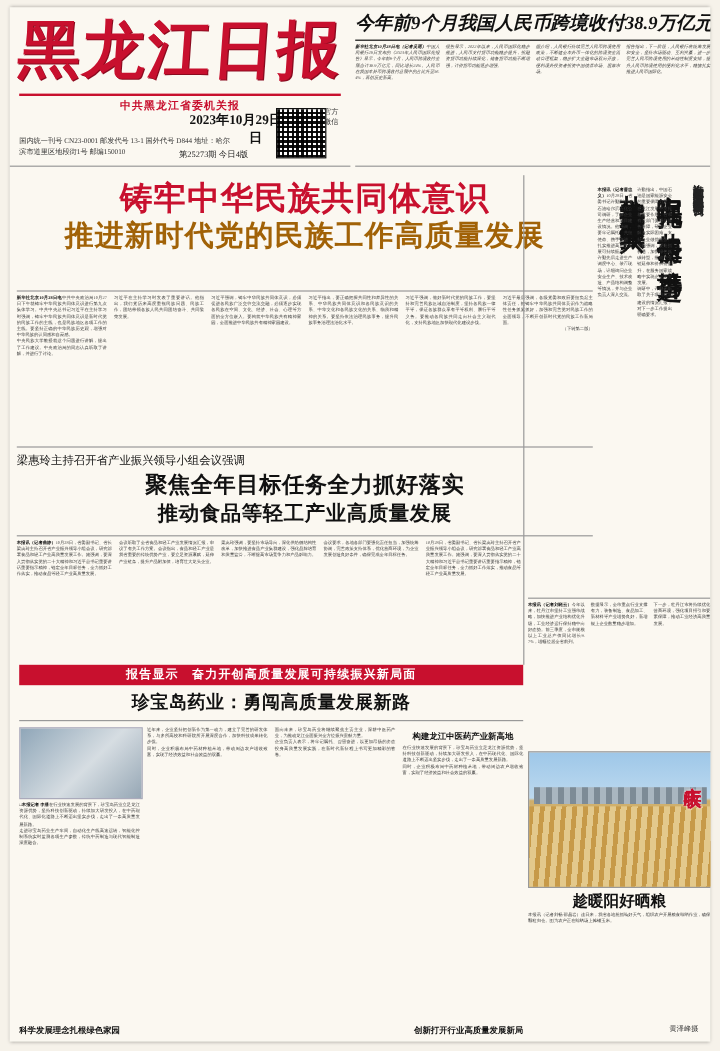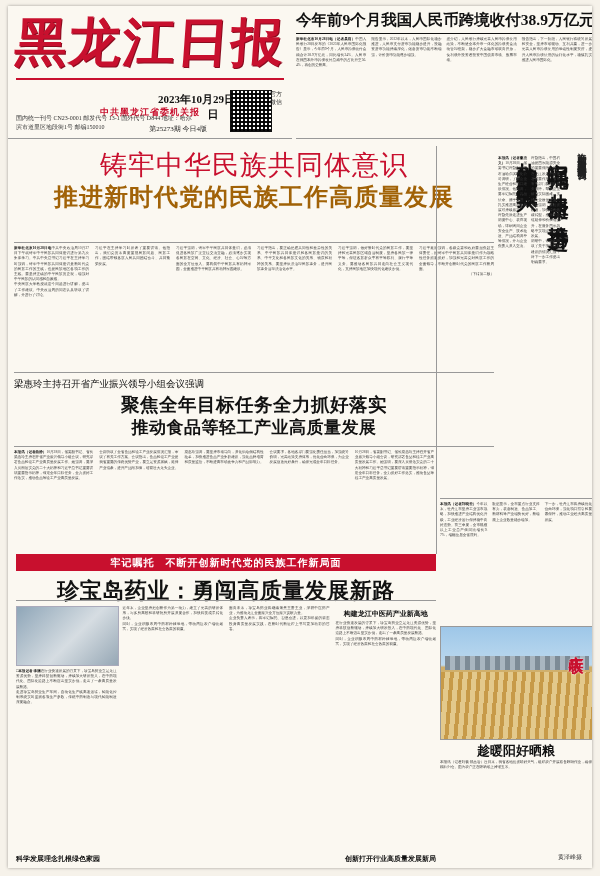--- a/index.html
+++ b/index.html
@@ -20,21 +20,21 @@
     position:absolute;left:6px;top:4px;width:272px;height:66px;
     color:#c8102e;font-family:"Liberation Serif",serif;font-weight:bold;
     font-size:52px;letter-spacing:2px;line-height:66px;text-align:center;
     white-space:nowrap;
     text-shadow:1px 1px 0 #8a0b1f;
     transform:skewX(-4deg);
   }
   .mh-redline{position:absolute;left:8px;top:72px;width:268px;height:2px;background:#c8102e;}
   .mh-sub{
     position:absolute;left:8px;top:76px;width:268px;text-align:center;
-    color:#c8102e;font-size:9px;font-weight:bold;letter-spacing:1px;margin-top:24px;
+    color:#c8102e;font-size:9px;font-weight:bold;letter-spacing:1px;
   }
   .mh-box{
     position:absolute;left:8px;top:89px;width:268px;height:16px;
     background:#c8102e;color:#fff;font-size:9px;font-weight:bold;
     text-align:center;line-height:16px;letter-spacing:3px;
   }
   .mh-meta{
     position:absolute;left:8px;top:108px;width:180px;
     font-size:6px;color:#333;line-height:9px;
   }
@@ -49,37 +49,37 @@
   .qr{
     position:absolute;left:222px;top:84px;width:40px;height:40px;
     background:
       repeating-linear-gradient(90deg,#111 0 2px,#fff 2px 4px),
       repeating-linear-gradient(0deg,#111 0 2px,#fff 2px 4px);
     background-blend-mode:multiply;border:1px solid #111;
   }
   .qr-cap{position:absolute;left:262px;top:84px;width:16px;font-size:6px;color:#333;line-height:8px;}
 
   
-  .topnews{position:absolute;left:288px;top:4px;width:296px;height:128px;}
+  .topnews{position:absolute;left:288px;top:4px;width:296px;height:128px;font-style:italic;}
   .topnews h1{
     margin:0;font-size:15.5px;font-weight:bold;color:#111;letter-spacing:0px;
     line-height:20px;white-space:nowrap;
   }
   .rule{border-top:1px solid #111;margin:3px 0;}
   .cols4{display:flex;gap:5px;}
   .col{flex:1;}
   .body-cn{
     font-size:3.6px;line-height:5.2px;color:#3a3a3a;text-align:justify;
     word-break:break-all;
   }
   .lead{font-weight:bold;color:#111;}
   
   .kicker{text-align:center;font-size:11px;color:#111;margin:0;}
   .h-main{
-    text-align:center;color:#c8102e;font-weight:normal;
+    text-align:center;color:#c8102e;font-weight:bold;
     font-size:27px;line-height:34px;letter-spacing:1px;margin:2px 0 0 0;
   }
   .h-main2{
     text-align:center;color:#a16207;font-weight:bold;
     font-size:24px;line-height:31px;letter-spacing:1px;margin:0;
   }
   
   .kicker2{text-align:left;font-size:9.5px;color:#111;margin:0;}
   .h-sec{
     text-align:center;color:#111;font-weight:bold;font-size:18.5px;
@@ -90,21 +90,21 @@
     line-height:22px;margin:0;letter-spacing:0.5px;
   }
   
   .redstrip{
     position:absolute;left:8px;top:548px;width:420px;height:17px;
     background:#c8102e;color:#fff;font-weight:bold;font-size:10px;
     text-align:center;line-height:17px;letter-spacing:1px;
   }
   .h-third{
     position:absolute;left:8px;top:570px;width:420px;text-align:center;
-    color:#111;font-weight:bold;font-size:22px;letter-spacing:0.5px;
+    color:#111;font-weight:bold;font-size:15px;letter-spacing:0.5px;
   }
   .vline{
     writing-mode:vertical-rl;text-orientation:upright;
     font-weight:bold;color:#111;letter-spacing:2px;
   }
   .vbig{font-size:21px;}
   .vsmall{font-size:9px;color:#222;letter-spacing:1px;}
   
   .photo{
     position:absolute;left:432px;top:620px;width:152px;height:112px;
@@ -270,21 +270,21 @@
           </div>
         <div class="col">
             <div class="body-cn">数据显示，全市重点行业支撑有力，装备制造、食品加工、新材料等产业增势良好，新增规上企业数量稳步增加。</div>
           </div>
         <div class="col">
             <div class="body-cn">下一步，牡丹江市将持续优化营商环境，强化项目招引和要素保障，推动工业经济高质量发展。</div>
           </div>
       </div>
     </div>
 
-    <div class="redstrip">牢记嘱托　不断开创新时代党的民族工作新局面</div>
+    <div class="redstrip">报告显示　奋力开创高质量发展可持续振兴新局面</div>
     <div class="h-third">珍宝岛药业：勇闯高质量发展新路</div>
     <div class="hsep" style="left:8px;top:594px;width:420px;"></div>
 
     <div style="position:absolute;left:8px;top:600px;width:420px;height:250px;display:flex;gap:6px;">
       <div class="col" style="width:98px;">
         <div class="thumb"></div>
         <div class="body-cn"><span class="lead">□本报记者 李播</span><span>在行业快速发展的背景下，珍宝岛药业立足龙江资源优势，坚持科技创新驱动，持续加大研发投入，在中药现代化、国际化道路上不断迈出坚实步伐，走出了一条高质量发展新路。</span></div>
         <div class="body-cn">走进珍宝岛药业生产车间，自动化生产线高速运转，智能化控制系统实时监测各项生产参数，传统中药制造与现代智能制造深度融合。</div>
       </div>
       <div class="col" style="width:98px;">

